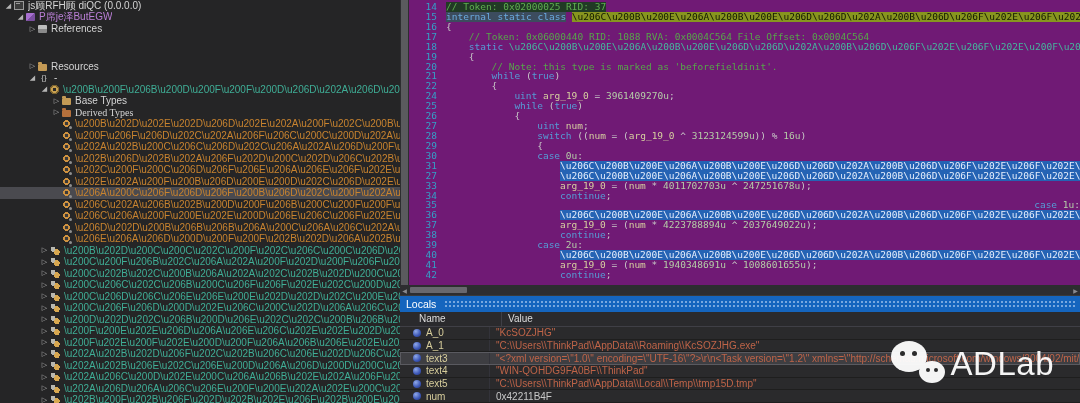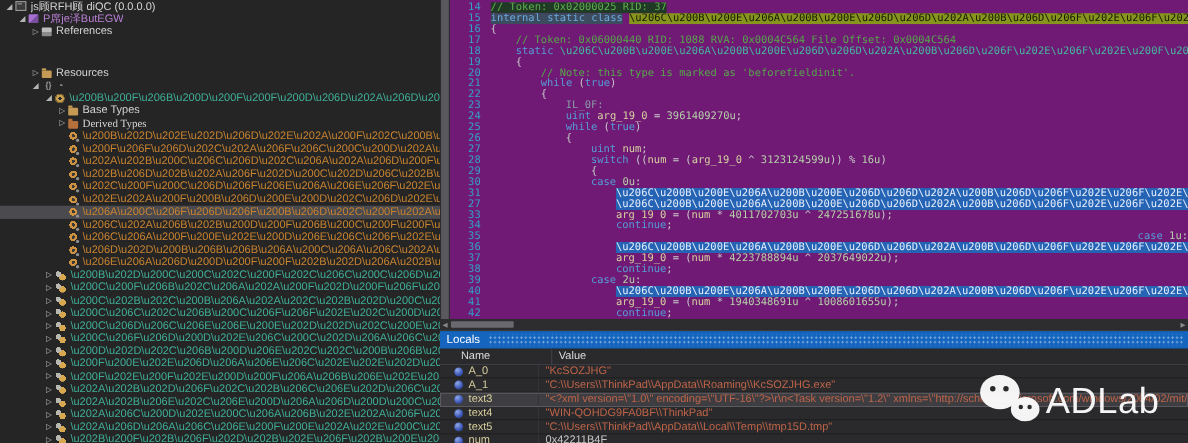--- a/index.html
+++ b/index.html
@@ -287,21 +287,20 @@
       <div id="code">
           <div class="cline"><span class="ln">14</span><span class="lc" style="padding-left: 0px;"><span class="c-cmtsel">// Token: 0x02000025 RID: 37</span></span></div>
           <div class="cline"><span class="ln">15</span><span class="lc" style="padding-left: 0px;"><span class="c-kwsel">internal static class</span><span class="c-p"> </span><span class="c-defhl">\u206C\u200B\u200E\u206A\u200B\u200E\u206D\u206D\u202A\u200B\u206D\u206F\u202E\u206F\u202E\u200F\u200D\u206D\u206E\u200F\u202E\u200D\u206D\u206E\u200F\u200D\u206D\u206E\u202E\u206F\u202E\u200F\u200D\u206D\u206E</span></span></div>
           <div class="cline"><span class="ln">16</span><span class="lc" style="padding-left: 0px;"><span class="c-p">{</span></span></div>
           <div class="cline"><span class="ln">17</span><span class="lc" style="padding-left: 22.8px;"><span class="c-cmt">// Token: 0x06000440 RID: 1088 RVA: 0x0004C564 File Offset: 0x0004C564</span></span></div>
           <div class="cline"><span class="ln">18</span><span class="lc" style="padding-left: 22.8px;"><span class="c-kw">static</span><span class="c-p"> </span><span class="c-type">\u206C\u200B\u200E\u206A\u200B\u200E\u206D\u206D\u202A\u200B\u206D\u206F\u202E\u206F\u202E\u200F\u200D\u206D\u206E\u200F\u202E\u200D\u206D\u206E\u200F\u200D\u206D\u206E\u202E\u206F\u202E\u200F\u200D\u206D\u206E</span></span></div>
           <div class="cline"><span class="ln">19</span><span class="lc" style="padding-left: 22.8px;"><span class="c-p">{</span></span></div>
           <div class="cline"><span class="ln">20</span><span class="lc" style="padding-left: 45.6px;"><span class="c-cmt">// Note: this type is marked as 'beforefieldinit'.</span></span></div>
           <div class="cline"><span class="ln">21</span><span class="lc" style="padding-left: 45.6px;"><span class="c-kw">while</span><span class="c-p"> (</span><span class="c-kw">true</span><span class="c-p">)</span></span></div>
           <div class="cline"><span class="ln">22</span><span class="lc" style="padding-left: 45.6px;"><span class="c-p">{</span></span></div>
-          <div class="cline"><span class="ln">23</span><span class="lc" style="padding-left: 68.4px;"><span class="c-lbl">IL_0F:</span></span></div>
           <div class="cline"><span class="ln">24</span><span class="lc" style="padding-left: 68.4px;"><span class="c-kw">uint</span><span class="c-p"> </span><span class="c-loc">arg_19_0</span><span class="c-p"> = </span><span class="c-num">3961409270u</span><span class="c-p">;</span></span></div>
           <div class="cline"><span class="ln">25</span><span class="lc" style="padding-left: 68.4px;"><span class="c-kw">while</span><span class="c-p"> (</span><span class="c-kw">true</span><span class="c-p">)</span></span></div>
           <div class="cline"><span class="ln">26</span><span class="lc" style="padding-left: 68.4px;"><span class="c-p">{</span></span></div>
           <div class="cline"><span class="ln">27</span><span class="lc" style="padding-left: 91.2px;"><span class="c-kw">uint</span><span class="c-p"> </span><span class="c-loc">num</span><span class="c-p">;</span></span></div>
           <div class="cline"><span class="ln">28</span><span class="lc" style="padding-left: 91.2px;"><span class="c-kw">switch</span><span class="c-p"> ((</span><span class="c-loc">num</span><span class="c-p"> = (</span><span class="c-loc">arg_19_0</span><span class="c-p"> ^ </span><span class="c-num">3123124599u</span><span class="c-p">)) % </span><span class="c-num">16u</span><span class="c-p">)</span></span></div>
           <div class="cline"><span class="ln">29</span><span class="lc" style="padding-left: 91.2px;"><span class="c-p">{</span></span></div>
           <div class="cline"><span class="ln">30</span><span class="lc" style="padding-left: 91.2px;"><span class="c-kw">case</span><span class="c-p"> </span><span class="c-num">0u</span><span class="c-p">:</span></span></div>
           <div class="cline"><span class="ln">31</span><span class="lc" style="padding-left: 114px;"><span class="c-bluehl">\u206C\u200B\u200E\u206A\u200B\u200E\u206D\u206D\u202A\u200B\u206D\u206F\u202E\u206F\u202E\u200F\u200D\u206D\u206E\u200F\u202E\u200D\u206D\u206E\u200F\u200D\u206D\u206E\u202E\u206F\u202E\u200F\u200D\u206D\u206E</span></span></div>
           <div class="cline"><span class="ln">27</span><span class="lc" style="padding-left: 114px;"><span class="c-bluehl">\u206C\u200B\u200E\u206A\u200B\u200E\u206D\u206D\u202A\u200B\u206D\u206F\u202E\u206F\u202E\u200F\u200D\u206D\u206E\u200F\u202E\u200D\u206D\u206E\u200F\u200D\u206D\u206E\u202E\u206F\u202E\u200F\u200D\u206D\u206E</span></span></div>
           <div class="cline"><span class="ln">33</span><span class="lc" style="padding-left: 114px;"><span class="c-loc">arg_19_0</span><span class="c-p"> = (</span><span class="c-loc">num</span><span class="c-p"> * </span><span class="c-num">4011702703u</span><span class="c-p"> ^ </span><span class="c-num">247251678u</span><span class="c-p">);</span></span></div>

